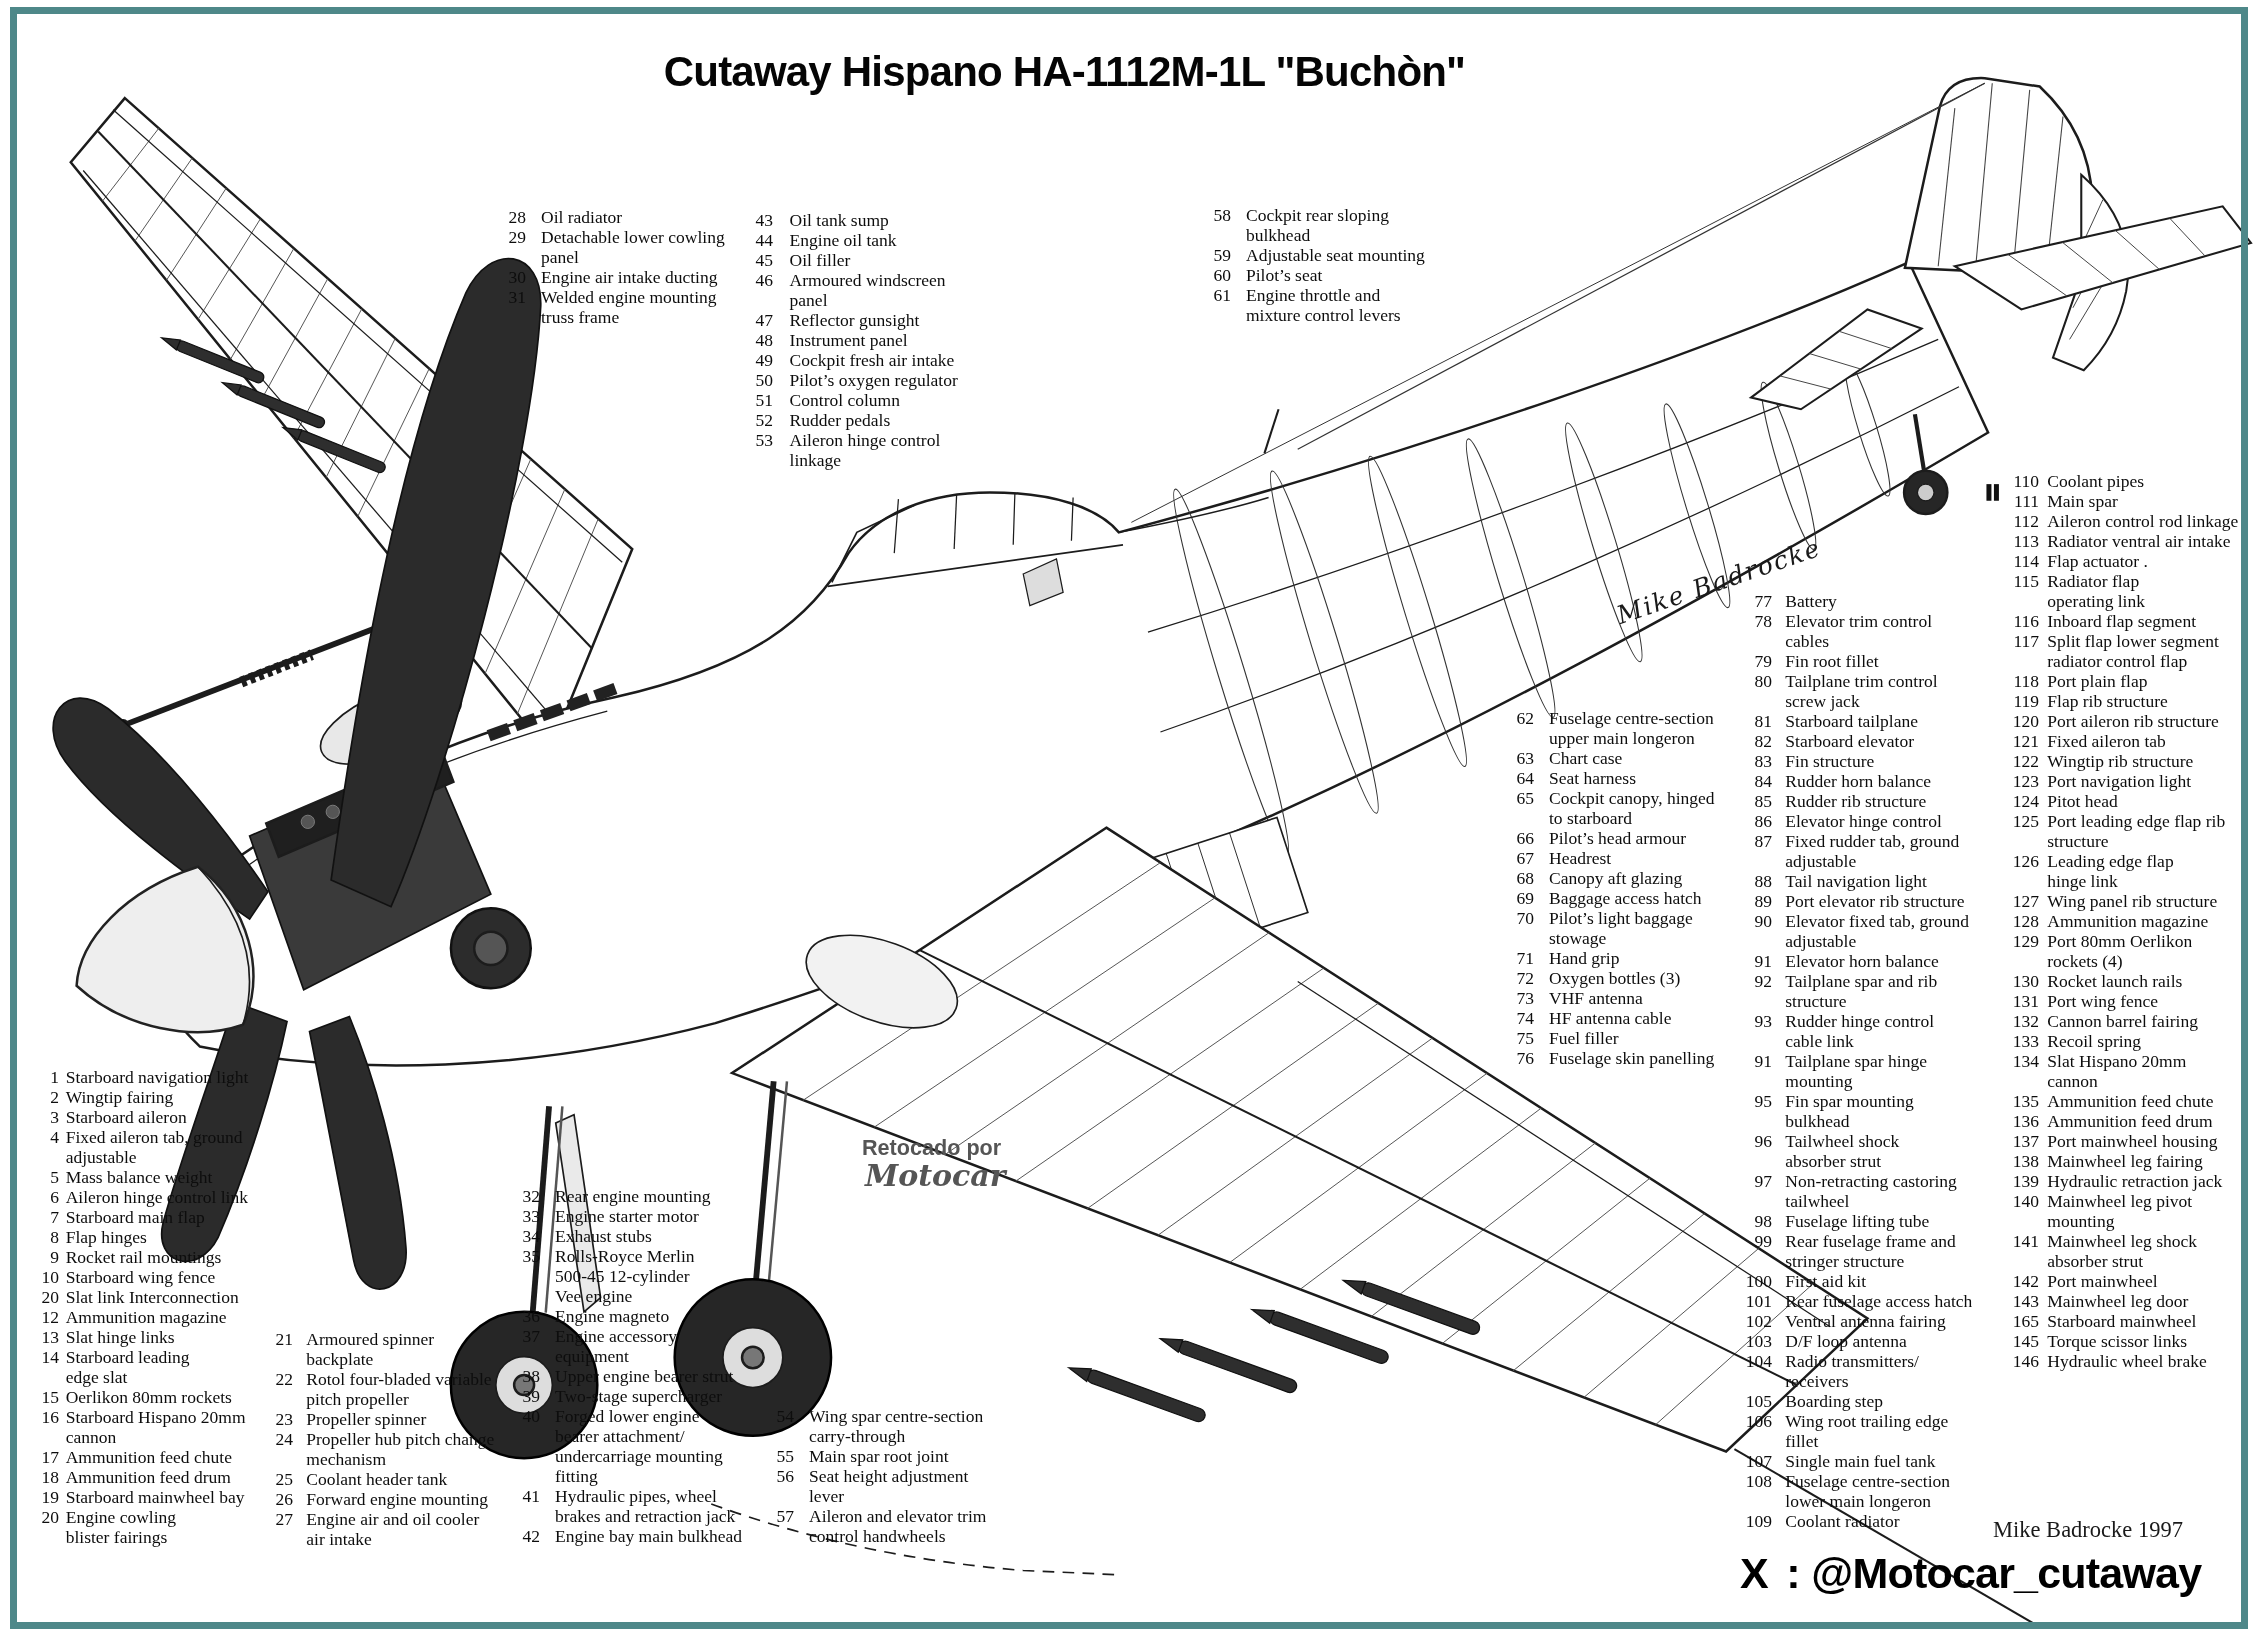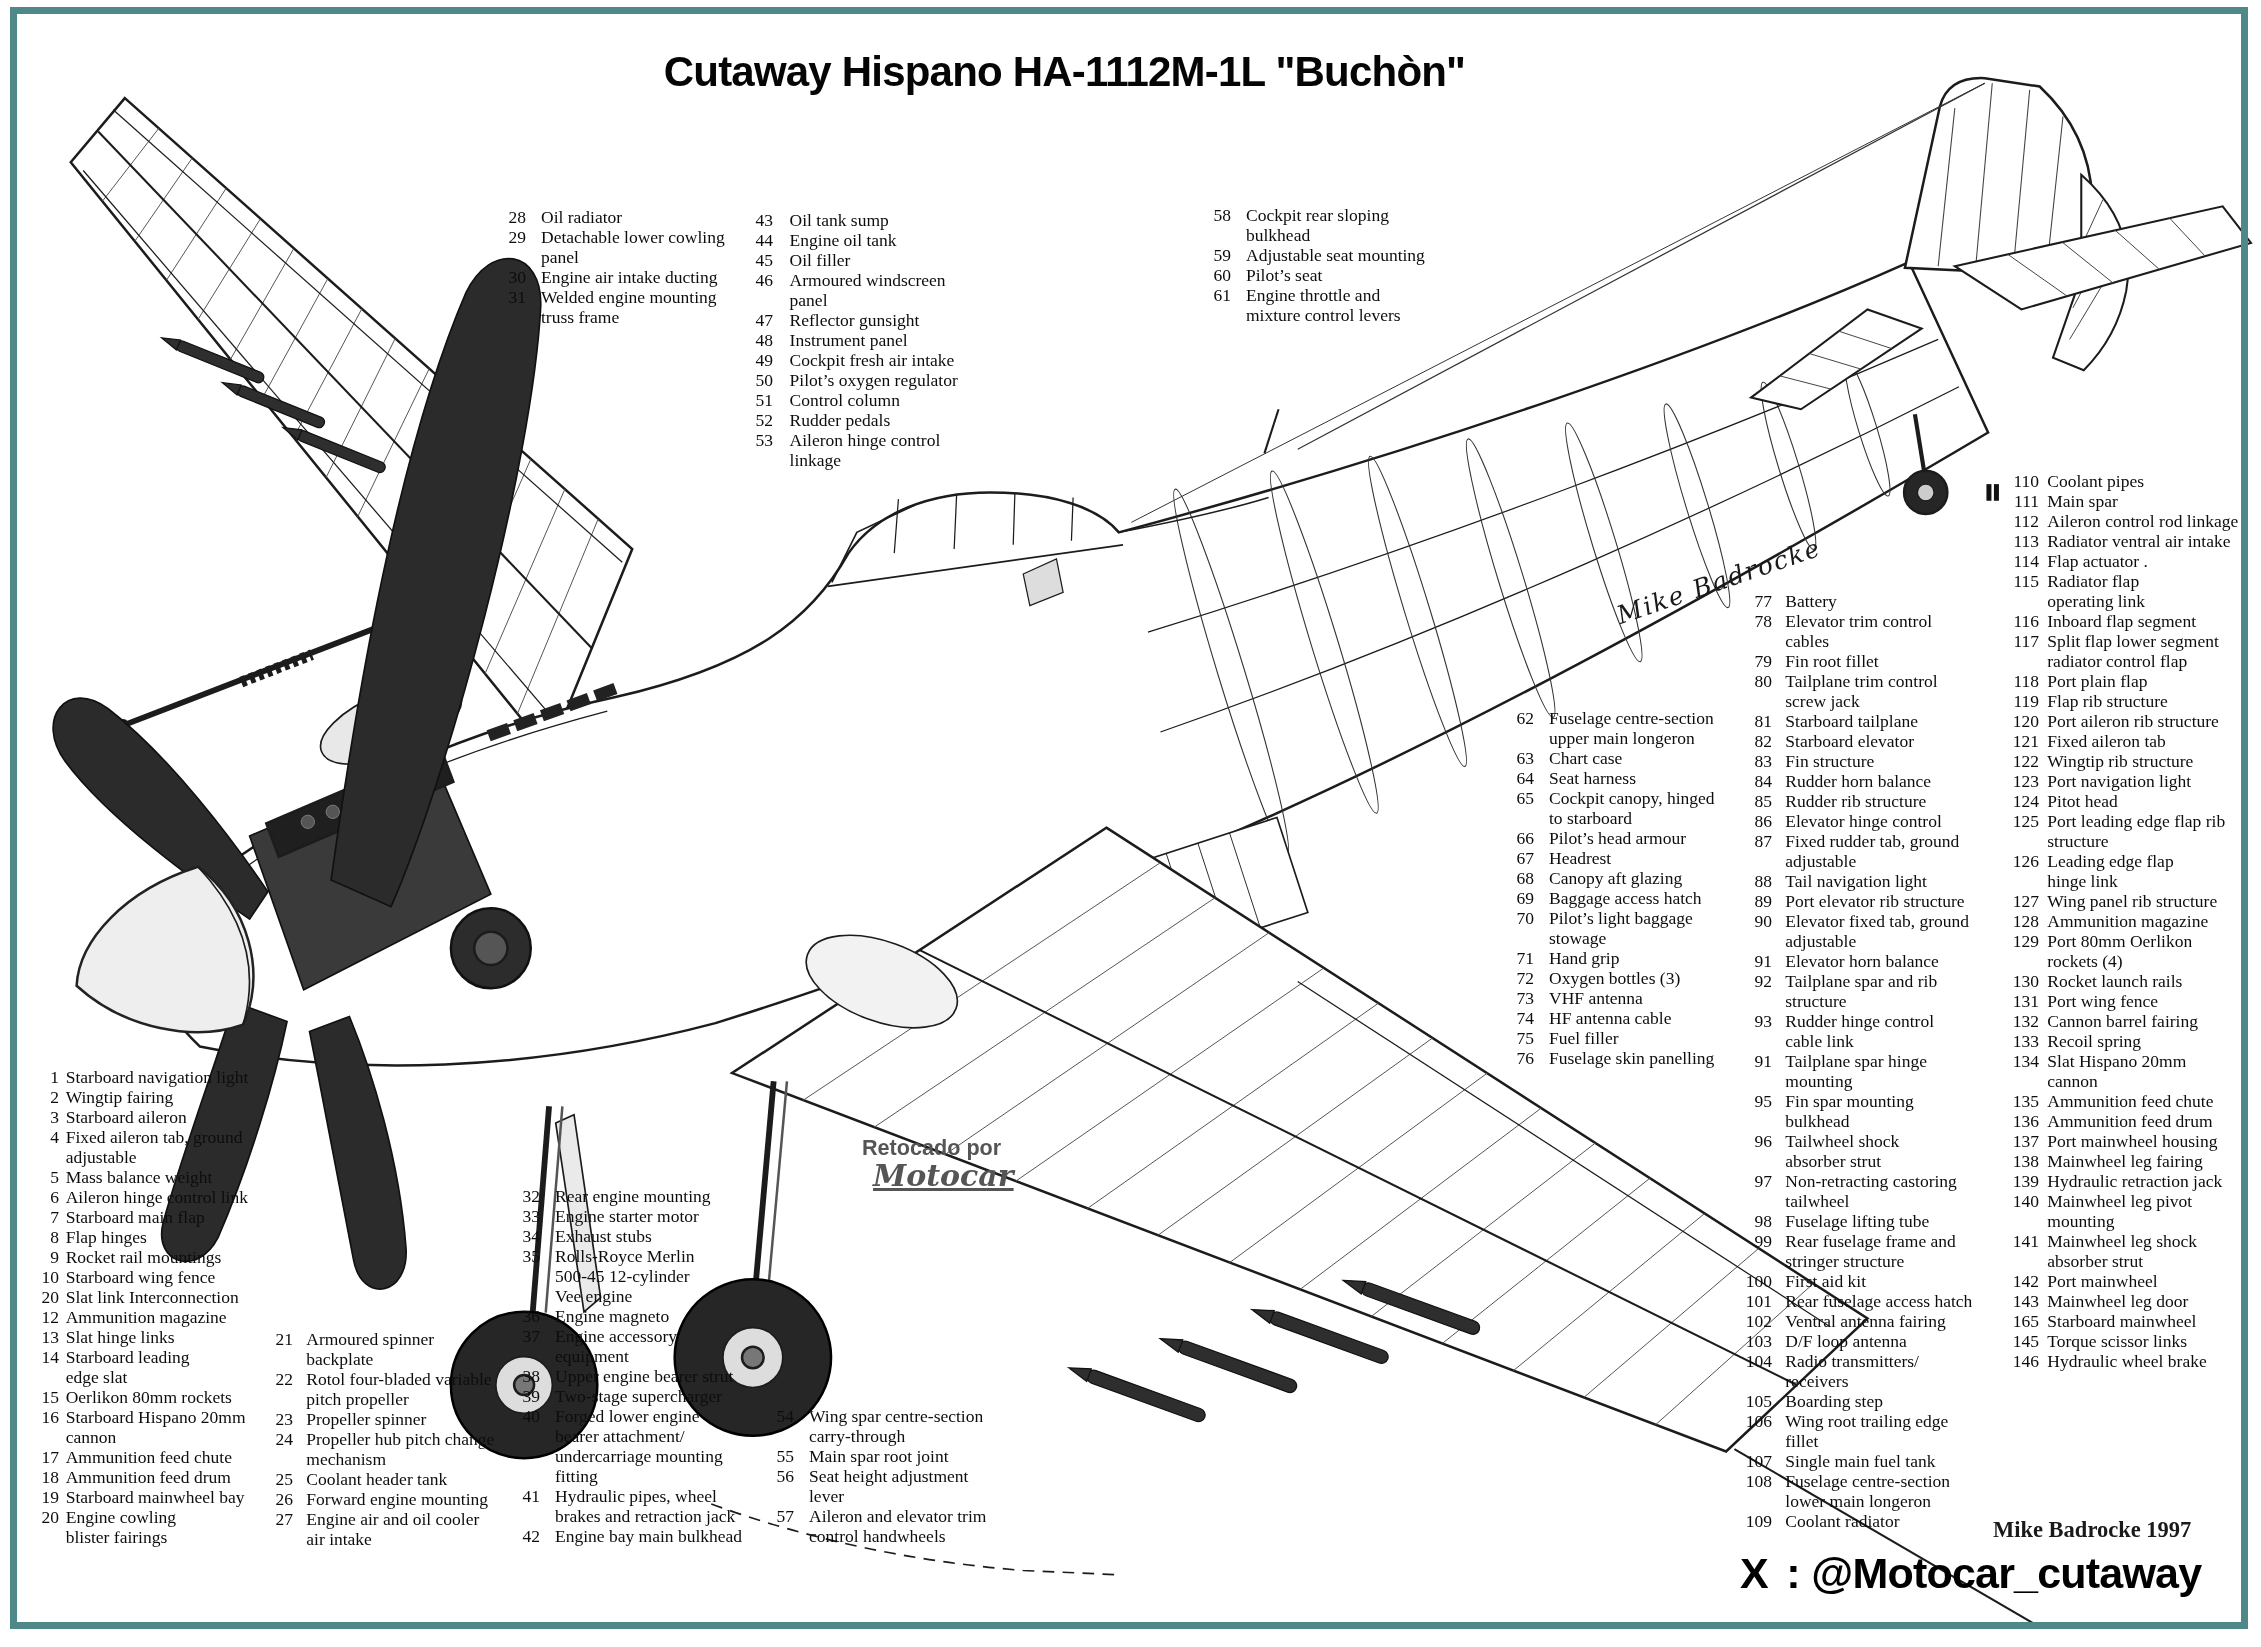--- a/index.html
+++ b/index.html
@@ -11,23 +11,23 @@
   .art{position:absolute;left:0;top:0;width:2261px;height:1647px;}
   .titleblock{position:absolute;left:532px;top:48px;width:1065px;text-align:center;}
   .title{font-family:"Liberation Sans", sans-serif;font-weight:bold;font-size:42px;letter-spacing:-0.8px;color:#050505;}
   .subtitle{font-family:"Liberation Sans", sans-serif;font-weight:bold;font-size:23px;margin-top:6.7px;color:#050505;}
   .plist{position:absolute;font-size:17.5px;line-height:20px;}
   .prow{display:flex;align-items:flex-start;}
   .pnum{flex:0 0 var(--nw,30px);text-align:right;margin-right:var(--gap,13.3px);}
   .plabel{white-space:pre-line;}
   .stamp{position:absolute;left:862px;top:1135px;color:#555;}
   .stamp-1{font-family:Liberation Sans, sans-serif;font-weight:bold;font-size:21.6px;}
-  .stamp-2{font-family:"DejaVu Serif", serif;font-style:italic;font-weight:bold;font-size:30px;margin-top:-3.3px;margin-left:11px;text-decoration:underline;}
+  .stamp-2{font-family:"DejaVu Serif", serif;font-style:italic;font-weight:bold;font-size:30px;margin-top:-3.3px;margin-left:3px;}
   .signature{position:absolute;left:1612px;top:567px;font-family:"DejaVu Serif", serif;font-style:italic;font-size:25px;letter-spacing:1.7px;transform:rotate(-19deg);color:#1a1a1a;}
-  .credit{position:absolute;left:1993px;top:1517px;font-weight:bold;font-size:22.5px;color:#1a1a1a;}
+  .credit{position:absolute;left:1993px;top:1517px;font-weight:normal;font-size:22.5px;color:#1a1a1a;}
   .social{position:absolute;left:1740px;top:1549px;font-family:"Liberation Sans", sans-serif;font-weight:bold;font-size:43px;letter-spacing:-0.8px;color:#000;display:flex;align-items:baseline;}
   .social .sep{margin:0 11.6px 0 18.3px;}
 </style>
 </head>
 <body>
 
 <svg class="art" viewBox="0 0 2718 1980" aria-hidden="true">
   <g stroke="#1c1c1c" fill="none" stroke-width="3">
 
     <g>

